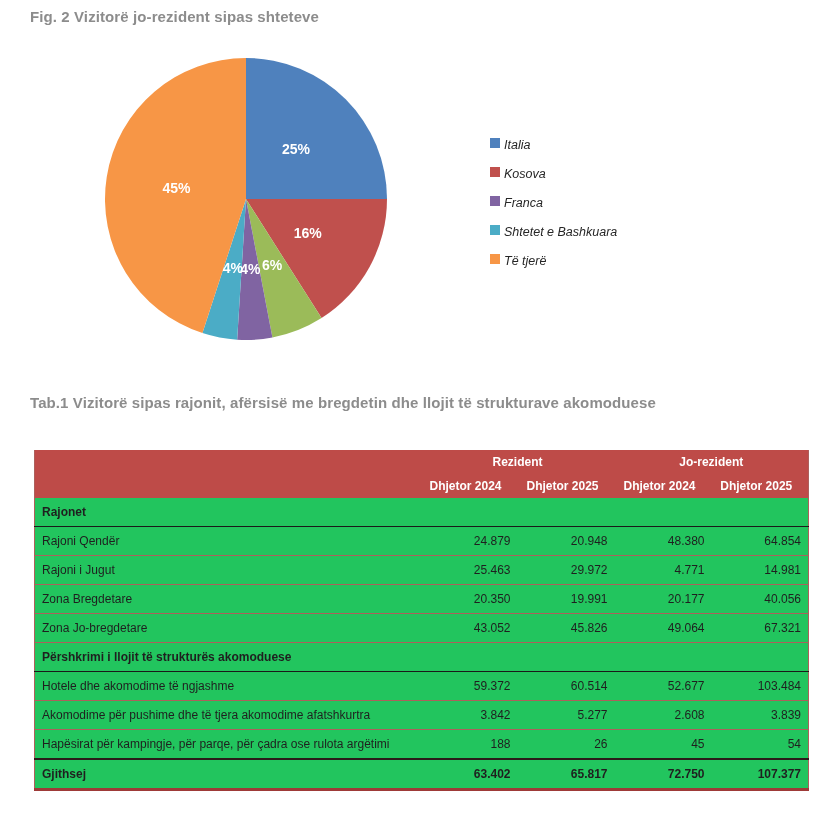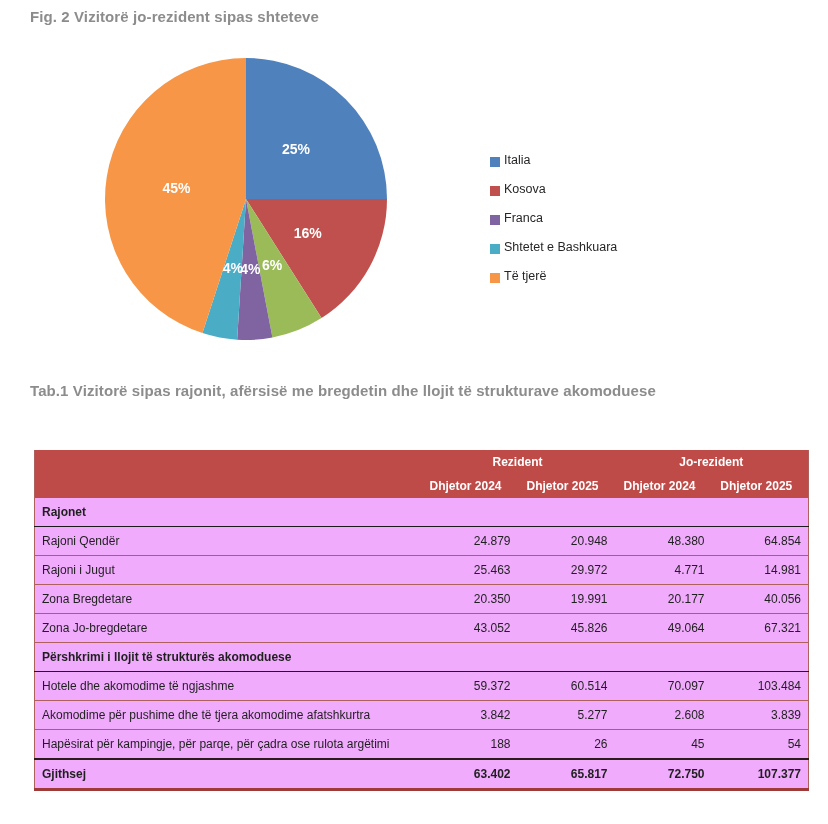--- a/index.html
+++ b/index.html
@@ -5,47 +5,47 @@
   html,body{margin:0;padding:0;background:#ffffff;}
   .canvas{
     position:relative;width:828px;height:824px;background:#ffffff;
     font-family:"Liberation Sans",sans-serif;overflow:hidden;
   }
   .fig-title{
     position:absolute;left:30px;top:8px;
     font-size:15px;font-weight:bold;color:#8c8c8c;letter-spacing:.1px;
   }
   .tab-title{
-    position:absolute;left:30px;top:382px;
+    position:absolute;left:30px;top:394px;
     font-size:15px;font-weight:bold;color:#8c8c8c;letter-spacing:.1px;
   }
   #pie-svg{position:absolute;left:96px;top:49px;}
   .pie-label{
     font-family:"Liberation Sans",sans-serif;
     font-size:14px;font-weight:bold;fill:#ffffff;
   }
   .legend{position:absolute;left:490px;top:138px;}
-  .legend-item{display:flex;align-items:flex-end;height:29px;}
+  .legend-item{display:flex;align-items:flex-start;height:29px;font-style:italic;}
   .legend-swatch{width:10px;height:10px;flex:0 0 10px;margin-right:4px;}
   .legend-label{font-size:12.5px;color:#262626;white-space:nowrap;}
   .data-table{
     position:absolute;left:34px;top:450px;width:774px;
     border-collapse:collapse;table-layout:fixed;
     font-size:12px;color:#1f1f1f;
     border-left:1px solid #ad605c;border-right:1px solid #ad605c;
   }
   .data-table thead th{
     background:#be4b48;color:#ffffff;font-weight:bold;font-size:12px;
     height:24px;padding:0;border:none;
   }
   .data-table thead th.group-cell{text-align:center;}
   .data-table thead th.col-cell{padding-right:7px;}
   .data-table tbody td{
     height:26px;vertical-align:middle;
-    border-bottom:1px solid #ad605c;background:#f0abfc;
+    border-bottom:1px solid #ad605c;background:#22c55e;
   }
   .data-table td.label-cell{text-align:left;padding-left:7px;}
   .data-table td.value-cell{text-align:right;padding-right:7px;}
   .data-table tr.section td{font-weight:bold;border-bottom:1px solid #1a1a1a;}
   .data-table tr.total td{
     font-weight:bold;
     border-top:2px solid #2b1b1a;
     border-bottom:3px solid #9e3a38;
   }
 </style>
@@ -150,21 +150,21 @@
           <td class="value-cell">49.064</td>
           <td class="value-cell">67.321</td>
         </tr>
         <tr class="section">
           <td colspan="5" class="label-cell">Përshkrimi i llojit të strukturës akomoduese</td>
         </tr>
         <tr class="data">
           <td class="label-cell">Hotele dhe akomodime të ngjashme</td>
           <td class="value-cell">59.372</td>
           <td class="value-cell">60.514</td>
-          <td class="value-cell">70.097</td>
+          <td class="value-cell">52.677</td>
           <td class="value-cell">103.484</td>
         </tr>
         <tr class="data">
           <td class="label-cell">Akomodime për pushime dhe të tjera akomodime afatshkurtra</td>
           <td class="value-cell">3.842</td>
           <td class="value-cell">5.277</td>
           <td class="value-cell">2.608</td>
           <td class="value-cell">3.839</td>
         </tr>
         <tr class="data">

